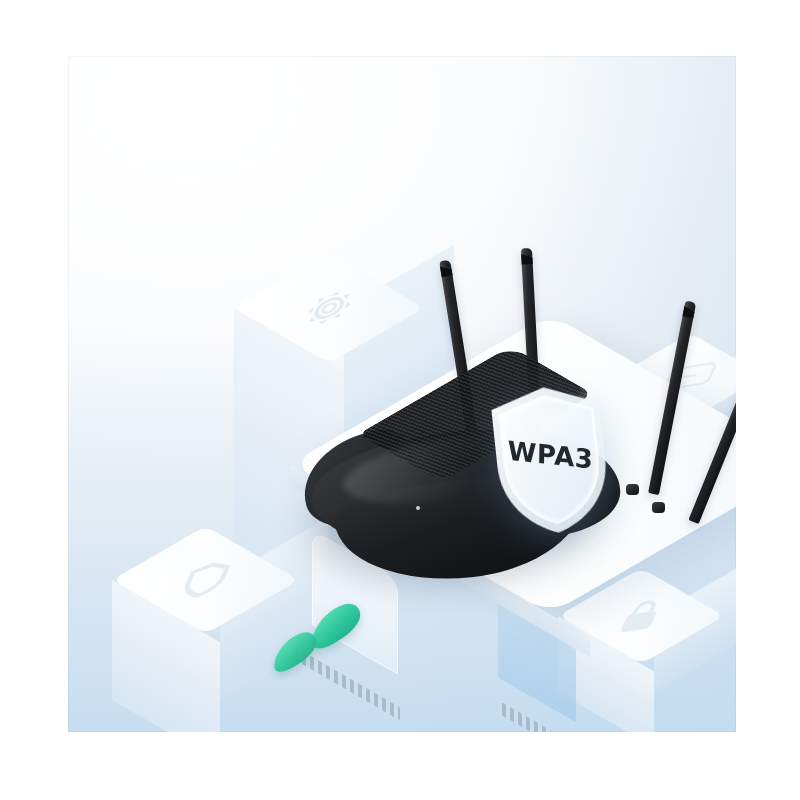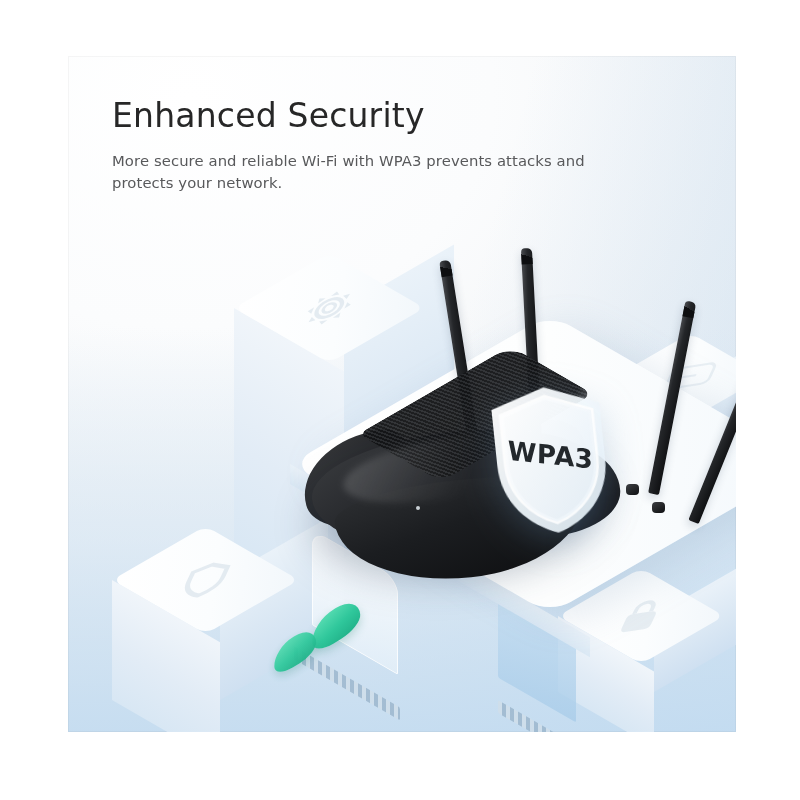--- a/index.html
+++ b/index.html
@@ -316,20 +316,16 @@
               <path d="M59 13 104 29v48c0 32-22 53-45 61-23-8-45-29-45-61V29L59 13Z" fill="none" stroke="#ffffff" stroke-width="5" opacity=".85"></path>
               <path d="M59 13 104 29v48c0 32-22 53-45 61-23-8-45-29-45-61V29L59 13Z" fill="url(#shg2)"></path>
             </svg>
             <div class="badge-label">WPA3</div>
           </div>
         </div>
       </div>
 
     </div>
 
-    <div class="textblock">
-      <h1 class="headline">Enhanced Security</h1>
-      <p class="subline">More secure and reliable Wi-Fi with WPA3 prevents attacks and protects your network.</p>
-    </div>
 
     <div class="panel-edge"></div>
   </div>
 </div>
 
 </body></html>

